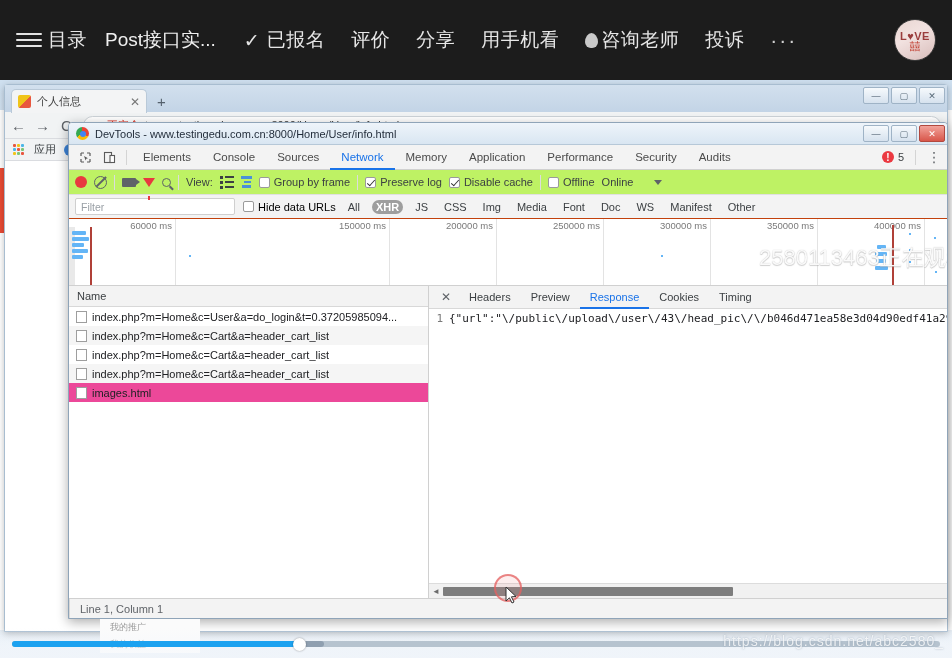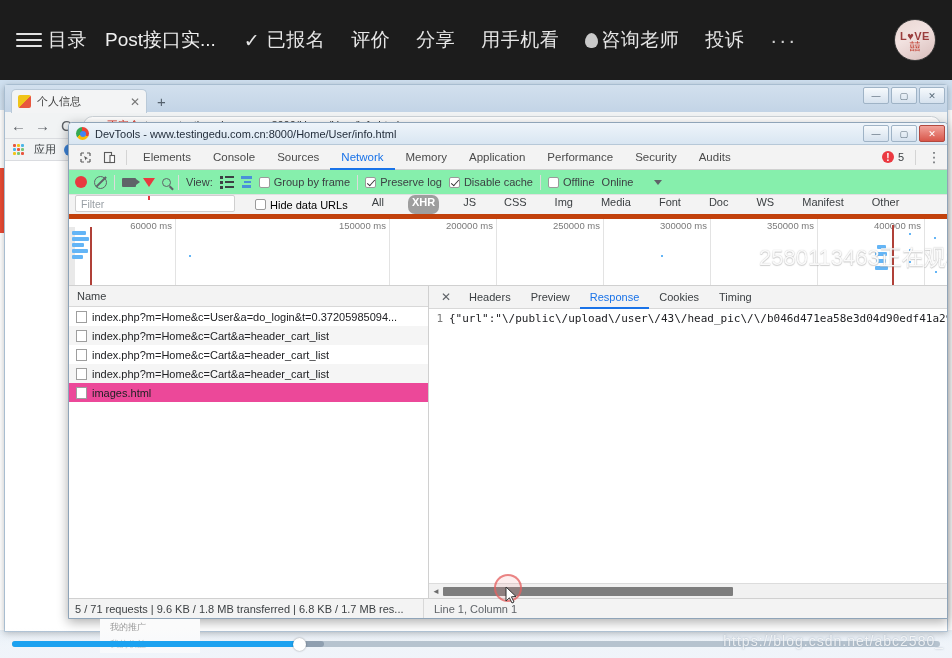--- a/index.html
+++ b/index.html
@@ -195,21 +195,21 @@
   .dt-tab.active { color: #1a73e8; box-shadow: inset 0 -2px 0 #1a73e8; }
   .dt-right { margin-left: auto; display: flex; align-items: center; padding-right: 6px; gap: 6px;}
   .err-badge { display: flex; align-items: center; gap: 4px; font-size: 11px; color: #3c4043; }
   .err-dot {
     width: 12px; height: 12px; border-radius: 50%; background: #eb3941; color: #fff;
     font-size: 10px; display: flex; align-items: center; justify-content: center; font-weight: bold;
   }
   .kebab { font-size: 14px; color: #5f6368; letter-spacing: 0; line-height: 8px; }
 
   .dt-netbar {
-    height: 25px; background: #86efac; display: flex; align-items: center;
+    height: 25px; background: #bef264; display: flex; align-items: center;
     border-bottom: 1px solid #e0e0e0; padding: 0 6px; gap: 7px;
     font-size: 11px; color: #3c4043;
   }
   .rec-dot { width: 12px; height: 12px; border-radius: 50%; background: #e8393f; }
   .clear-ico {
     width: 13px; height: 13px; border-radius: 50%; border: 1.6px solid #5f6368;
     position: relative;
   }
   .clear-ico::after {
     content:""; position:absolute; left:-1px; top:4px; width:14px; height:1.6px;
@@ -241,22 +241,22 @@
   .cb.checked::after {
     content:""; position:absolute; left:3px; top:0px; width:3px; height:7px;
     border:solid #333; border-width: 0 1.6px 1.6px 0; transform: rotate(42deg);
   }
   .cb-wrap { display: inline-flex; align-items: center; gap: 4px; }
   .vsep { width: 1px; height: 15px; background: #dcdcdc; }
   .caret { border-left: 4px solid transparent; border-right: 4px solid transparent;
            border-top: 5px solid #5f6368; display: inline-block; }
 
   .dt-filterbar {
-    height: 24px; background: #f3f3f3; display: flex; 
-    border-bottom: 5px solid #c2410c; padding: 0 6px; gap: 20px; font-size: 11px;
+    height: 24px; background: #f3f3f3; display: flex; align-items: center;
+    border-bottom: 1px solid #c2410c; padding: 0 6px; gap: 8px; font-size: 11px;
   }
   .filter-input {
     width: 160px; height: 17px; border: 1px solid #cfcfcf; background:#fff;
     font-size: 10.5px; color: #9aa0a6; padding: 0 5px; display:flex; align-items:center;
     border-radius: 2px;
   }
   .ftype { color: #3c4043; padding: 1px 4px; border-radius: 7px; font-size: 11px; }
   .ftype.on { background: #9e9e9e; color: #fff; font-weight: bold; }
 
   .dt-timeline {
@@ -642,21 +642,20 @@
             <span class="scroll-arrow">◄</span>
             <span class="scroll-track">
               <span class="scroll-thumb" style="width:290px"></span>
             </span>
           </div>
         </div>
       </div>
     </div>
 
     <div class="dt-status">
-      <span class="status-left">5 / 71 requests  |  9.6 KB / 1.8 MB transferred  |  6.8 KB / 1.7 MB res...</span>
       <span class="status-sep"></span>
       <span class="status-right">Line 1, Column 1</span>
     </div>
   </div>
 
   <div class="click-ring"></div>
   <div class="cursor-arrow">
     <svg width="13" height="18" viewBox="0 0 13 18">
         <path d="M1 1l10 9.5-4.6.3 2.6 5.2-2 1-2.6-5.2L1 15z" fill="#fff" stroke="#333" stroke-width="1"></path>
       </svg>

